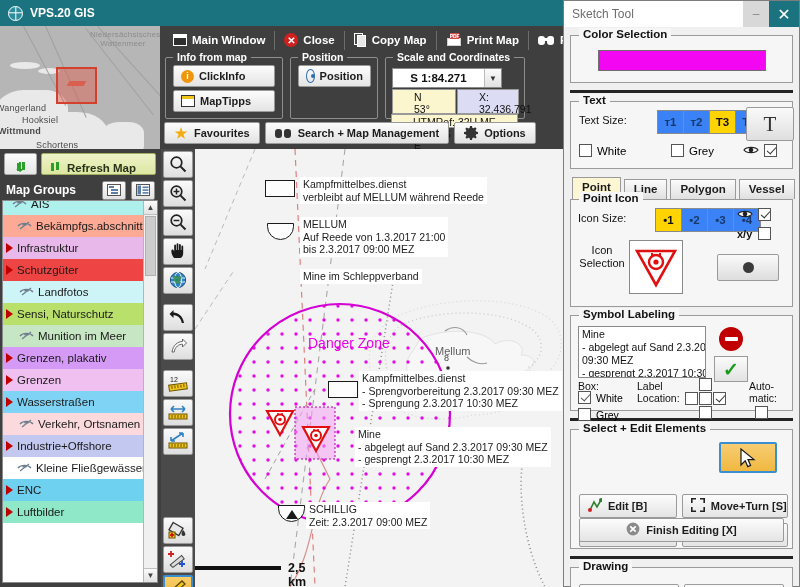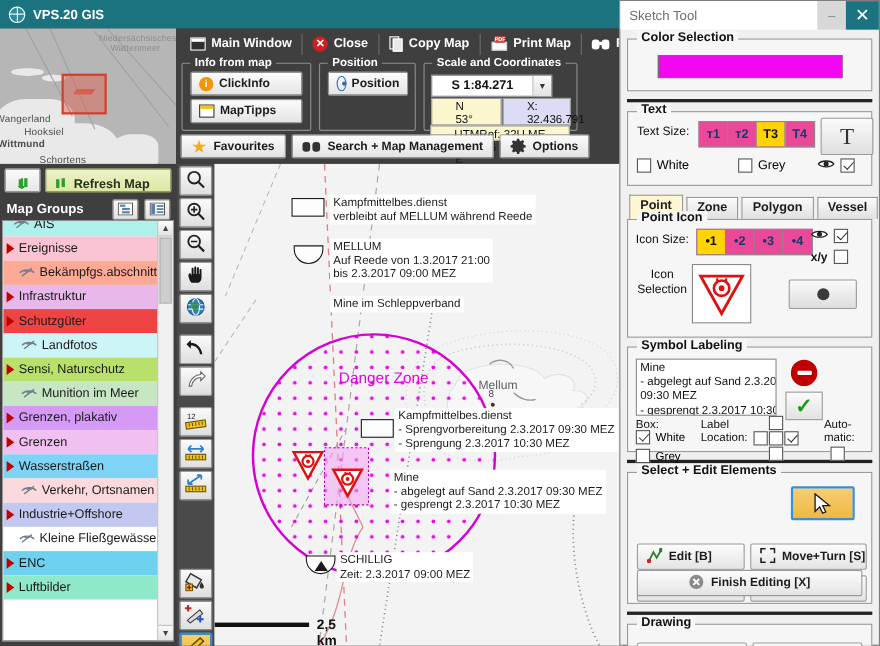--- a/index.html
+++ b/index.html
@@ -273,21 +273,21 @@
   .sk-group > .gt {
     position:absolute; top:-8px; left:8px; background:#f6f6f6; padding:0 4px;
     font-size:11.5px; font-weight:bold; color:#111;
   }
   .divider { height:3px; background:#222; margin:7px 6px 0 6px; }
   .colorbar {
     margin:14px auto 8px auto; width:168px; height:21px; background:#f307f3;
     border:1px solid #6f6f6f;
   }
   .sizebox {
-    display:flex; border:1px solid #8a8a8a; background:#ec4899;
+    display:flex; border:1px solid #8a8a8a; background:#3b82f6;margin-left:22px;
   }
   .sizebox .cell {
     width:26px; height:22px; display:flex; align-items:center; justify-content:center;
     border-right:1px solid #8a8a8a; font-size:11.5px; font-weight:bold; color:#173a6b;
   }
   .sizebox .cell:last-child{border-right:0;}
   .sizebox .cell.on { background:#ffd400; color:#111; }
   .bigT {
     width:48px;height:34px;background:linear-gradient(#fafafa,#dfdfdf);
     border:1px solid #9a9a9a;border-radius:2px;
@@ -532,24 +532,20 @@
       <div id="layerrows" style="margin-top: -8px;">
           <div class="lrow" style="background: rgb(174, 240, 236);">
             <span style="width:2px;display:inline-block;"></span>
             <span class="eyeoff"><svg width="15" height="11" viewBox="0 0 15 11">
                 <path d="M1 6 C4 2.5, 11 2.5, 14 6" fill="none" stroke="#6f7f8f" stroke-width="1.3"></path>
                 <path d="M3 9 L12 2" stroke="#6f7f8f" stroke-width="1.3"></path>
                 <path d="M5.5 5.2 C6 4, 9 4, 9.5 5.2" fill="none" stroke="#6f7f8f" stroke-width="1.2"></path>
               </svg></span>
             <span style="">AIS</span>
           </div>
-          <div class="lrow" style="background: rgb(251, 196, 210);">
-            <span class="tri"></span>
-            <span style="">Ereignisse</span>
-          </div>
           <div class="lrow ind2" style="background: rgb(252, 169, 149);">
             <span style="width:2px;display:inline-block;"></span>
             <span class="eyeoff"><svg width="15" height="11" viewBox="0 0 15 11">
                 <path d="M1 6 C4 2.5, 11 2.5, 14 6" fill="none" stroke="#6f7f8f" stroke-width="1.3"></path>
                 <path d="M3 9 L12 2" stroke="#6f7f8f" stroke-width="1.3"></path>
                 <path d="M5.5 5.2 C6 4, 9 4, 9.5 5.2" fill="none" stroke="#6f7f8f" stroke-width="1.2"></path>
               </svg></span>
             <span style="">Bekämpfgs.abschnitte</span>
           </div>
           <div class="lrow" style="background: rgb(232, 184, 234);">
@@ -868,21 +864,21 @@
               <path d="M1 5c2.5-3.5 11.5-3.5 14 0-2.5 3.5-11.5 3.5-14 0z" fill="#fff" stroke="#222" stroke-width="1.2"></path>
               <circle cx="8" cy="5" r="2.3" fill="#222"></circle>
             </svg>
         </span>
         <span class="cbx checked"></span>
       </div>
     </div>
 
     <div class="tabsmini">
       <div class="tabm on">Point</div>
-      <div class="tabm">Zone</div>
+      <div class="tabm">Line</div>
       <div class="tabm">Polygon</div>
       <div class="tabm">Vessel</div>
     </div>
 
     <div class="sk-group" style="margin-top:0;height:108px;">
       <span class="gt" style="top:-8px;">Point Icon</span>
       <div style="position:absolute;left:7px;top:12px;font-size:11px;color:#111;">Icon Size:</div>
       <div class="sizebox" style="position:absolute;left:62px;top:8px;">
         <div class="cell on">•1</div>
         <div class="cell">•2</div>

